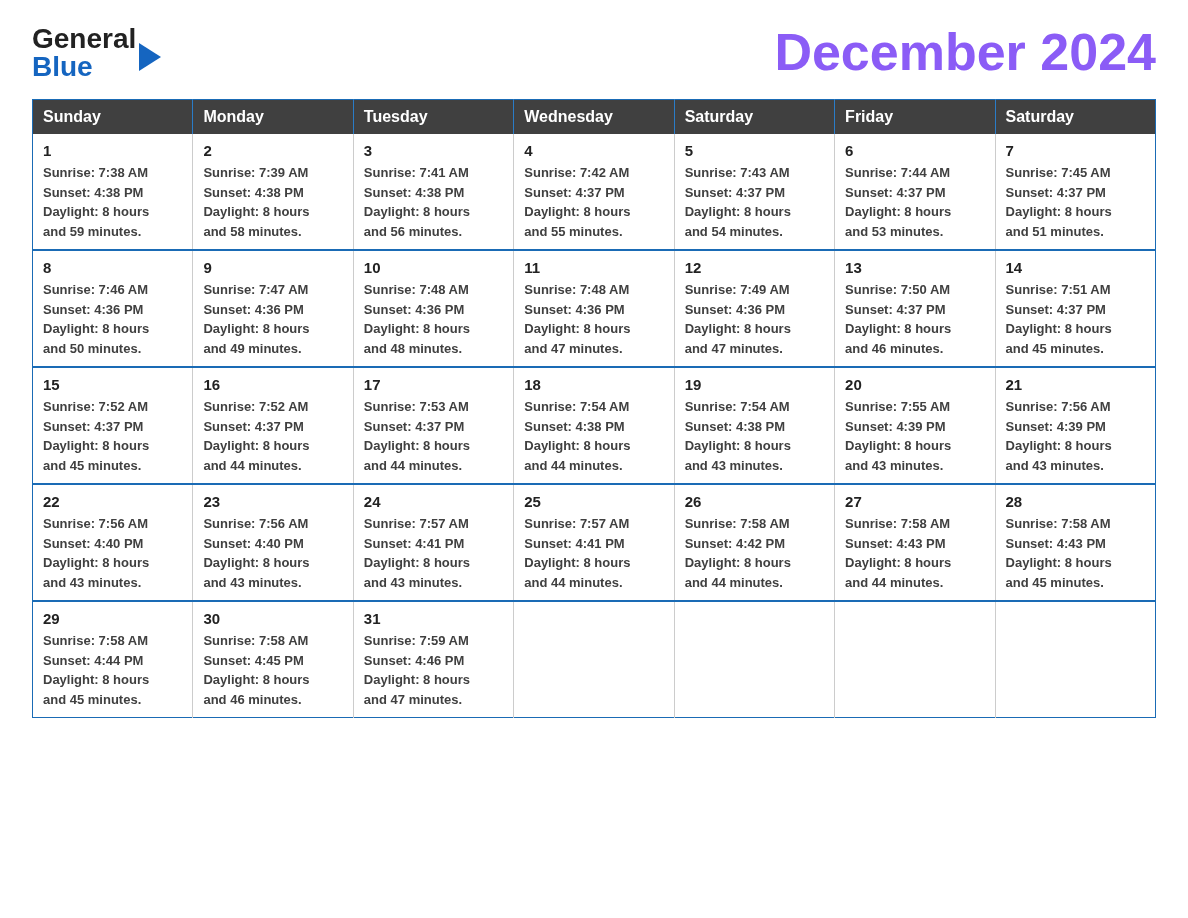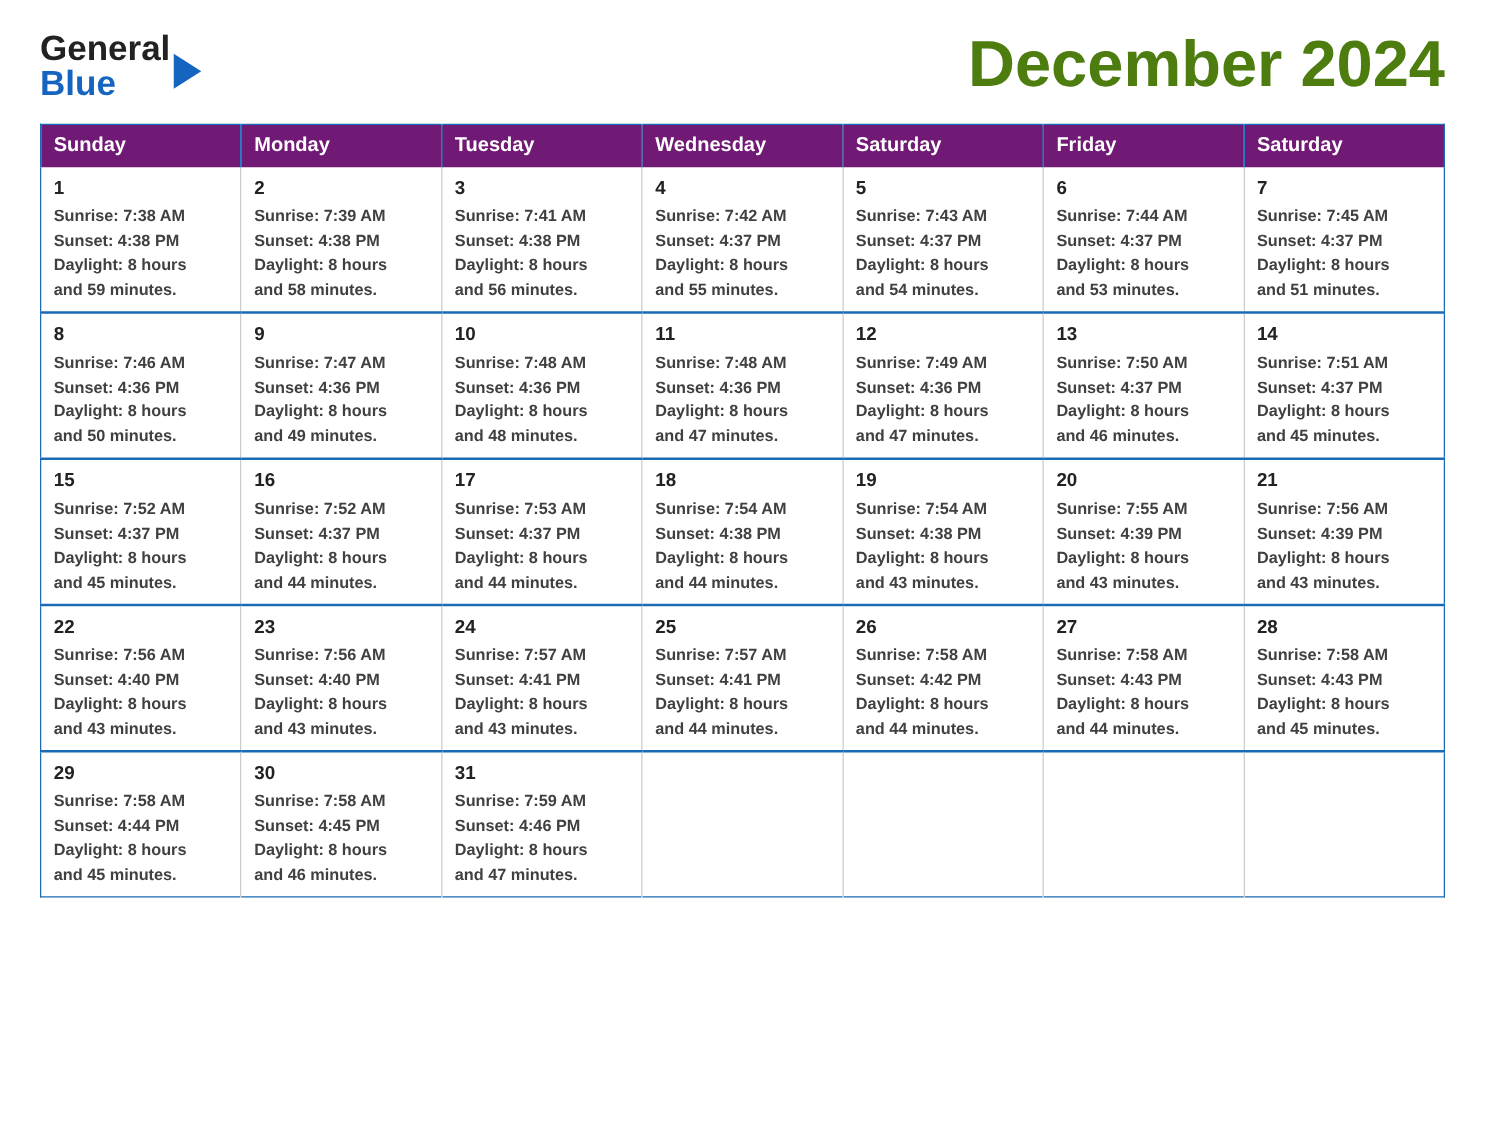--- a/index.html
+++ b/index.html
@@ -21,35 +21,35 @@
       display: flex;
       flex-direction: column;
       align-items: flex-start;
     }
     .title-block {
       text-align: right;
     }
     .title-month {
       font-size: 52px;
       font-weight: bold;
-      color: #4d7c0f;
+      color: #8b5cf6;
       line-height: 1.1;
     }
     .title-location {
       font-size: 22px;
       color: #555;
       margin-top: 4px;
     }
     .calendar {
       width: 100%;
       border-collapse: collapse;
       border: 1.5px solid #1a6bb5;
     }
     .calendar th {
-      background: #701a75;
+      background: #404040;
       color: #fff;
       font-size: 16px;
       font-weight: bold;
       padding: 8px 10px;
       text-align: left;
       border-right: 1px solid #2a7cc7;
     }
     .calendar th:last-child { border-right: none; }
     .calendar td {
       vertical-align: top;

